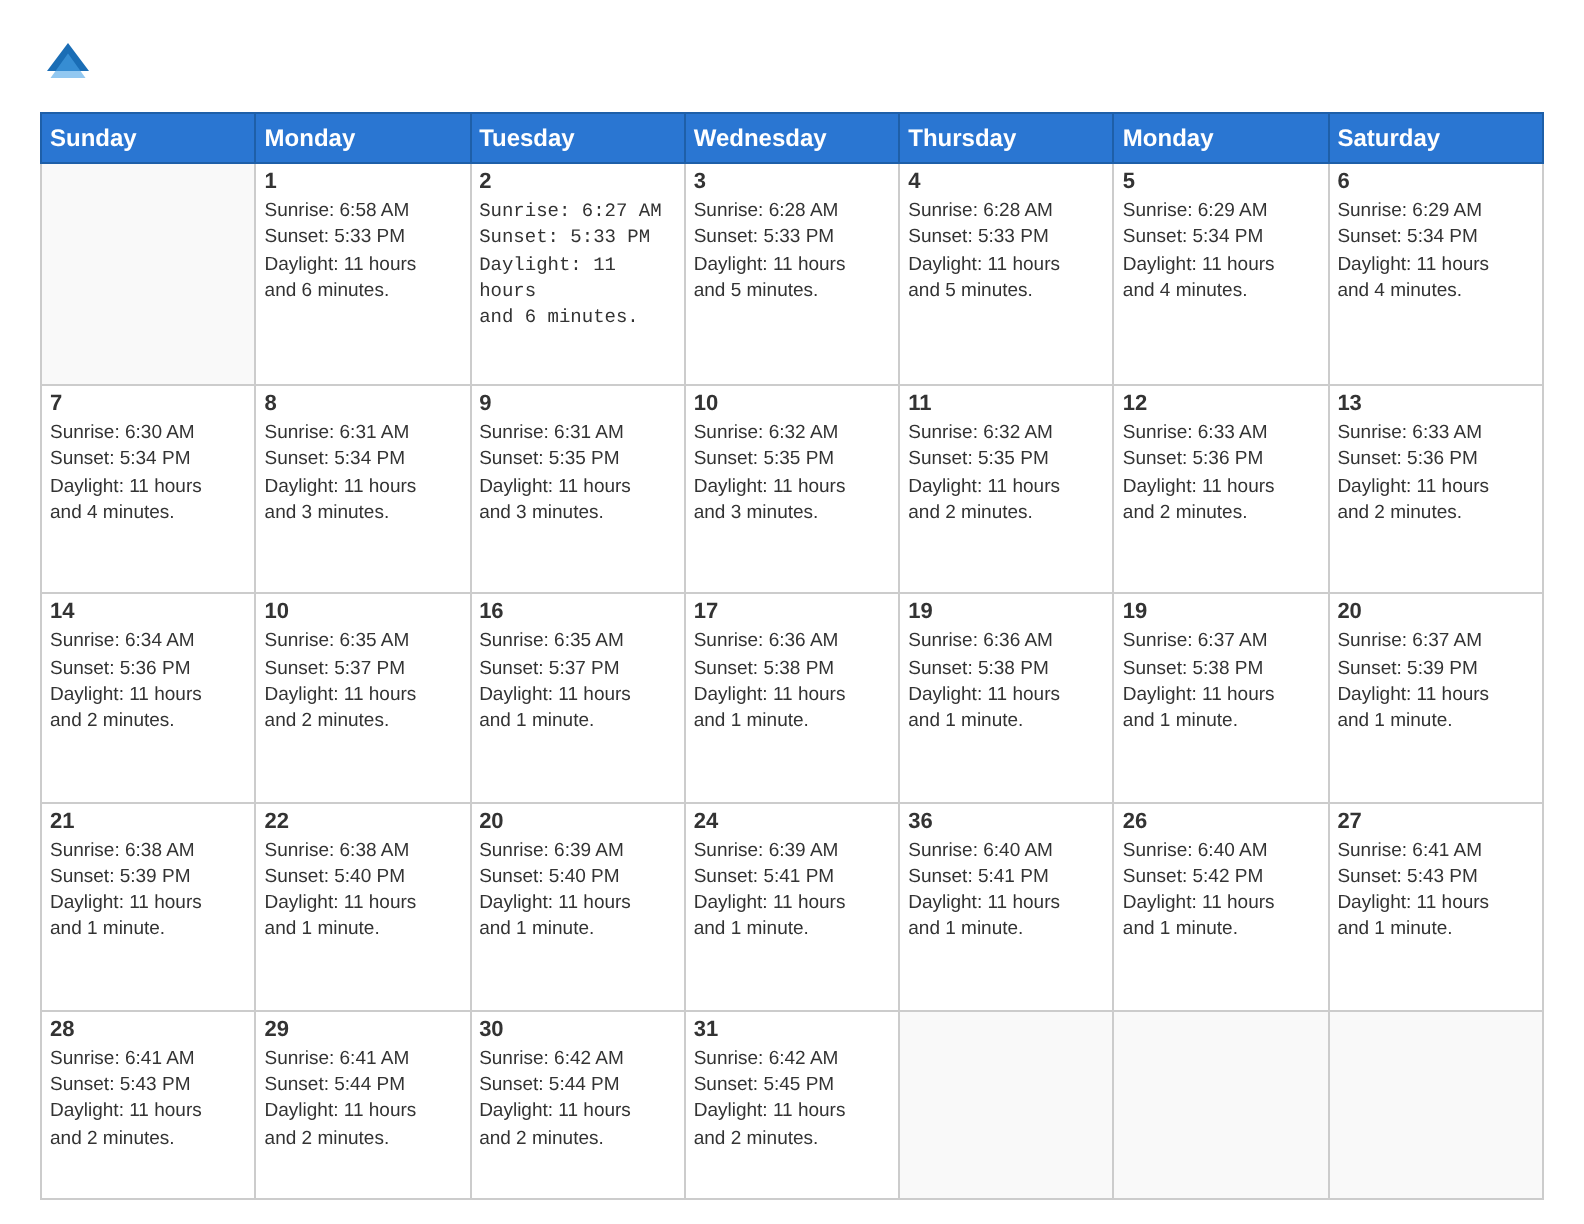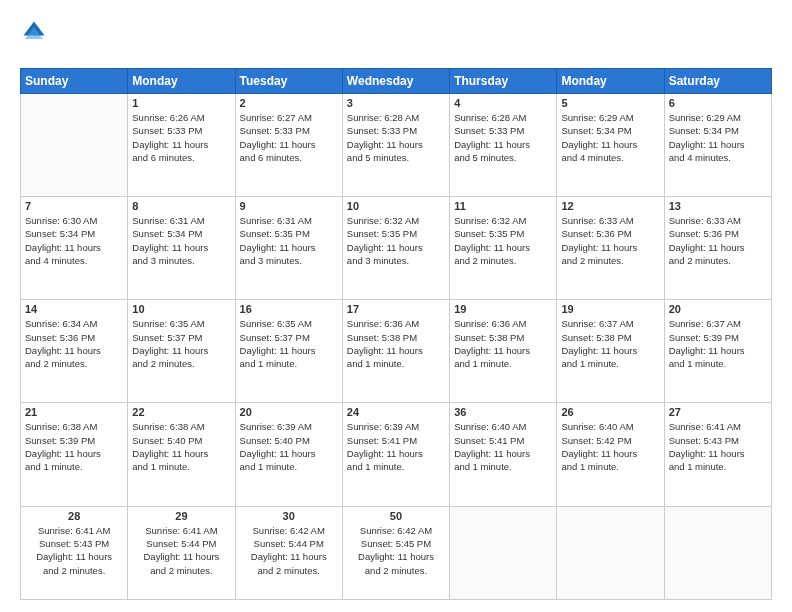--- a/index.html
+++ b/index.html
@@ -9,21 +9,20 @@
       background: #fff;
       font-family: Arial, sans-serif;
       overflow: hidden;
     }
     .page {
       width: 792px;
       height: 612px;
       padding: 18px 20px 12px 20px;
       display: flex;
       flex-direction: column;
-      gap: 12px;
     }
     .header {
       display: flex;
       justify-content: space-between;
       align-items: flex-start;
       margin-bottom: 10px;
     }
     .logo {
       display: flex;
       align-items: center;
@@ -95,21 +94,20 @@
     .day-info {
       font-size: 9.5px;
       line-height: 1.4;
       color: #333;
     }
     .empty-cell {
       background: #f9f9f9;
     }
     .last-row td {
       height: 72px;
-      text-align: center;
     }
   </style>
 </head>
 <body>
 
 <div class="page">
   <div class="header">
     <div class="logo">
       <svg class="logo-icon" viewBox="0 0 32 32" xmlns="http://www.w3.org/2000/svg">
         <polygon points="16,4 28,20 4,20" fill="#1a6db5"></polygon>
@@ -136,28 +134,28 @@
           <th>Thursday</th>
           <th>Monday</th>
           <th>Saturday</th>
         </tr>
     </thead>
     <tbody id="calendar-body">
     <tr>
           <td class="empty-cell"></td>
           <td>
             <span class="day-number">1</span>
-            <div class="day-info" style="white-space: pre-line;">Sunrise: 6:26 AM
+            <div class="day-info" style="white-space: pre-line;">Sunrise: 6:58 AM
 Sunset: 5:33 PM
 Daylight: 11 hours
 and 6 minutes.</div>
           </td>
           <td>
             <span class="day-number">2</span>
-            <div class="day-info" style="white-space: pre-line;">Sunrise: 6:27 AM
+            <div class="day-info" style="white-space: pre-line; font-family: Liberation Mono, monospace;">Sunrise: 6:27 AM
 Sunset: 5:33 PM
 Daylight: 11 hours
 and 6 minutes.</div>
           </td>
           <td>
             <span class="day-number">3</span>
             <div class="day-info" style="white-space: pre-line;">Sunrise: 6:28 AM
 Sunset: 5:33 PM
 Daylight: 11 hours
 and 5 minutes.</div>
@@ -353,21 +351,21 @@
 and 2 minutes.</div>
           </td>
           <td>
             <span class="day-number">30</span>
             <div class="day-info" style="white-space: pre-line;">Sunrise: 6:42 AM
 Sunset: 5:44 PM
 Daylight: 11 hours
 and 2 minutes.</div>
           </td>
           <td>
-            <span class="day-number">50</span>
+            <span class="day-number">31</span>
             <div class="day-info" style="white-space: pre-line;">Sunrise: 6:42 AM
 Sunset: 5:45 PM
 Daylight: 11 hours
 and 2 minutes.</div>
           </td>
           <td class="empty-cell"></td>
           <td class="empty-cell"></td>
           <td class="empty-cell"></td>
         </tr>
       </tbody>

